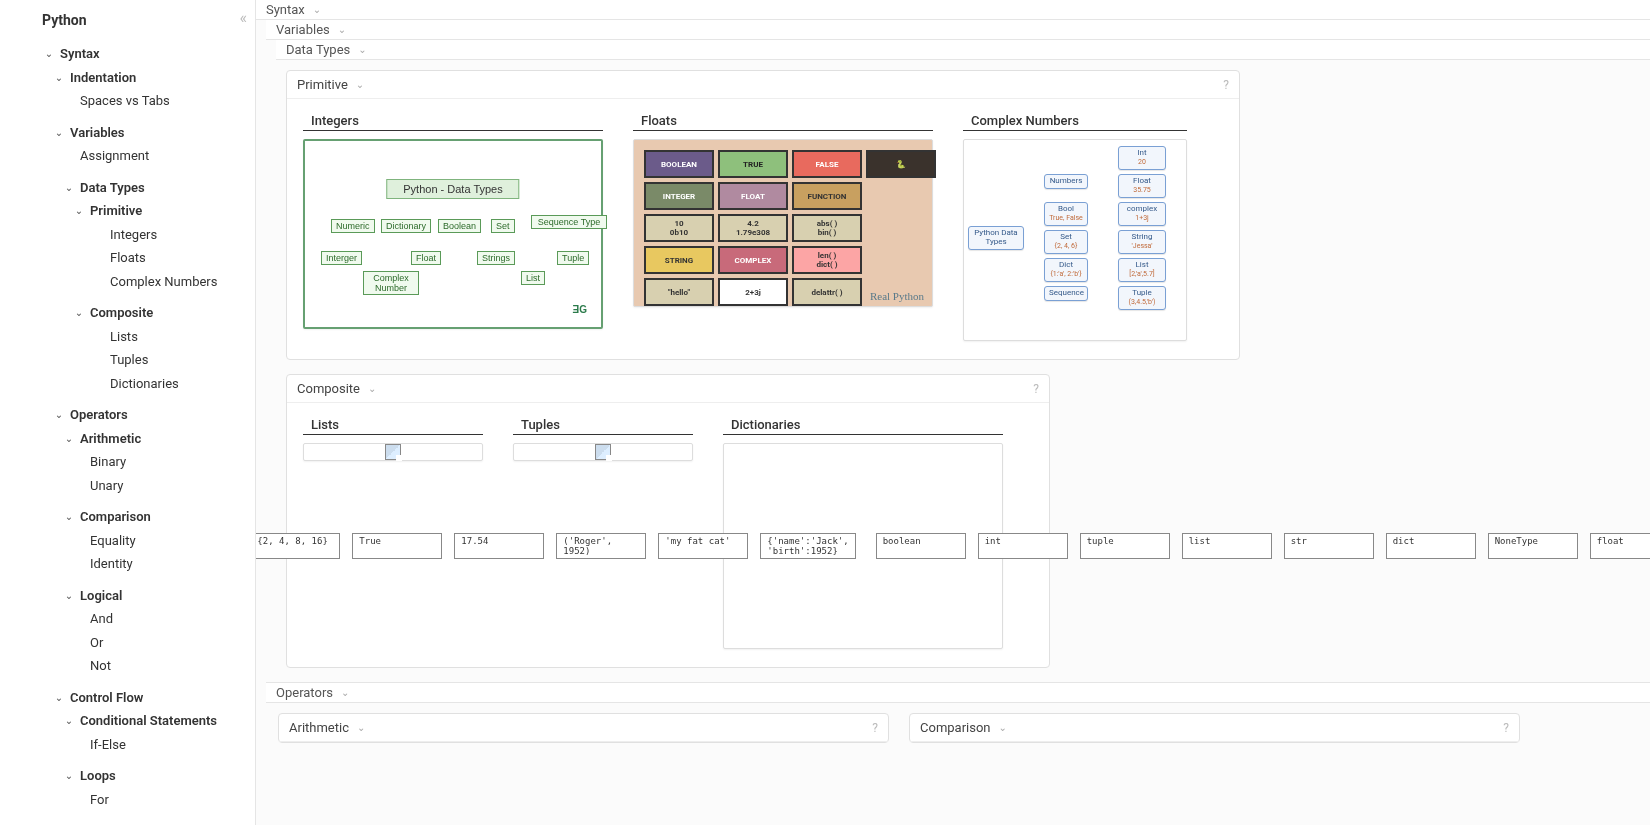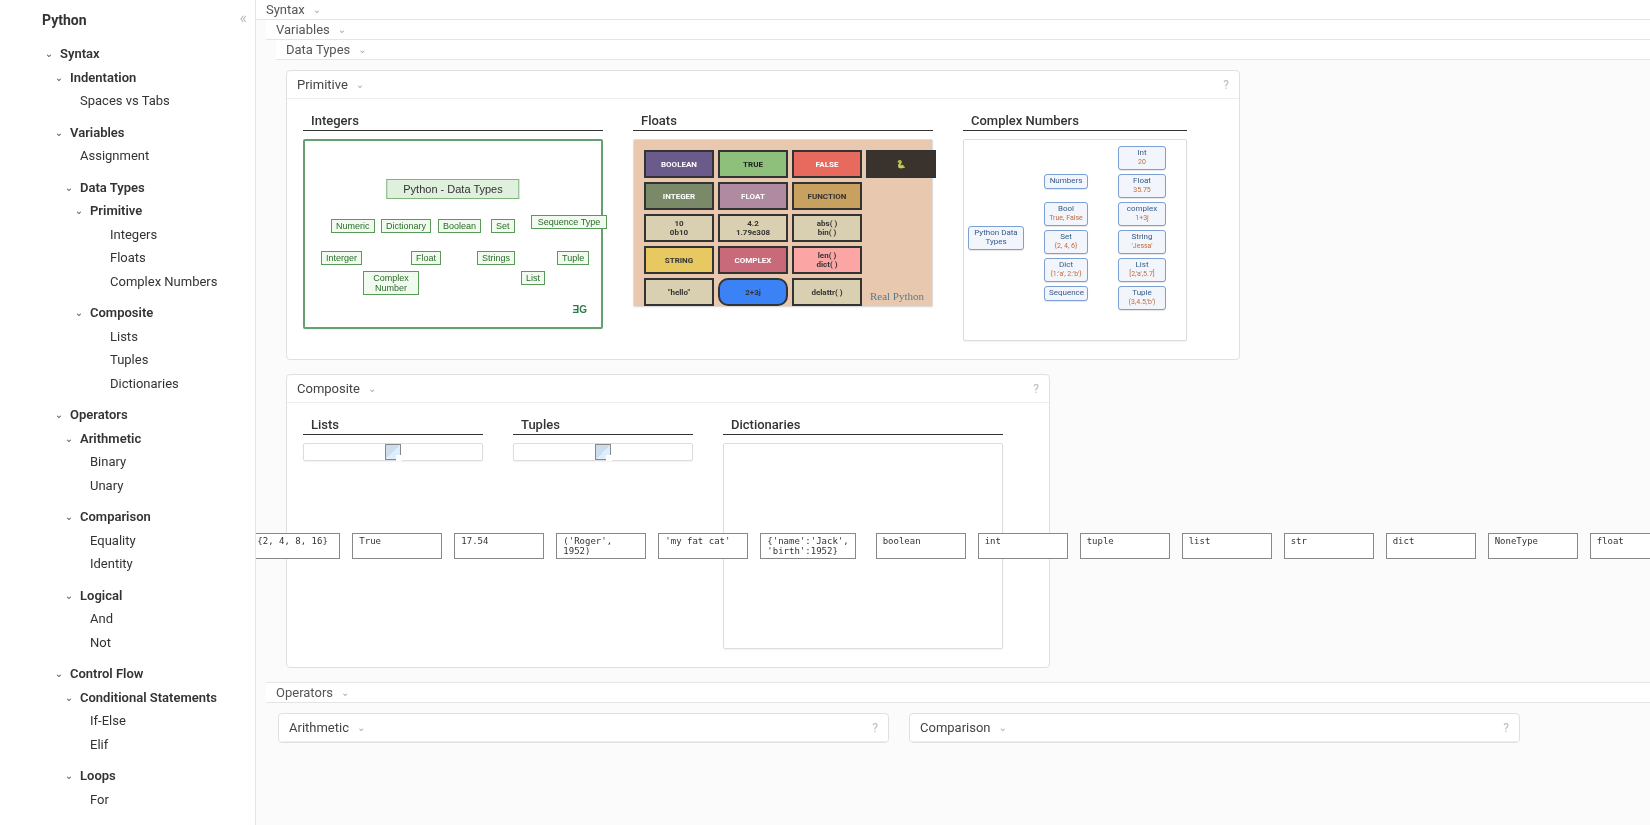--- a/index.html
+++ b/index.html
@@ -159,38 +159,38 @@
       <div class="tree-item lvl2 bold">
         <span class="chev">⌄</span>
         <span class="label">Logical</span>
       </div>
       <div class="tree-item lvl3 leaf">
         <span class="chev"></span>
         <span class="label">And</span>
       </div>
       <div class="tree-item lvl3 leaf">
         <span class="chev"></span>
+        <span class="label">Or</span>
+      </div>
+      <div class="tree-item lvl3 leaf">
+        <span class="chev"></span>
         <span class="label">Not</span>
       </div>
       <div style="height: 8px;"></div>
       <div class="tree-item lvl1 bold">
         <span class="chev">⌄</span>
         <span class="label">Control Flow</span>
       </div>
       <div class="tree-item lvl2 bold">
         <span class="chev">⌄</span>
         <span class="label">Conditional Statements</span>
       </div>
       <div class="tree-item lvl3 leaf">
         <span class="chev"></span>
         <span class="label">If-Else</span>
-      </div>
-      <div class="tree-item lvl3 leaf">
-        <span class="chev"></span>
-        <span class="label">Elif</span>
       </div>
       <div style="height: 8px;"></div>
       <div class="tree-item lvl2 bold">
         <span class="chev">⌄</span>
         <span class="label">Loops</span>
       </div>
       <div class="tree-item lvl3 leaf">
         <span class="chev"></span>
         <span class="label">For</span>
       </div>
@@ -261,21 +261,21 @@
 1.79e308</div>
                 <div class="fl-cell" style="background: rgb(216, 208, 176); color: rgb(51, 51, 51); white-space: pre-line;">abs( )
 bin( )</div>
                 <div class="fl-cell" style="background: transparent; color: rgb(51, 51, 51); border: none; white-space: pre-line;"></div>
                 <div class="fl-cell" style="background: rgb(232, 200, 96); color: rgb(51, 51, 51); white-space: pre-line;">STRING</div>
                 <div class="fl-cell" style="background: rgb(200, 106, 122); color: rgb(255, 255, 255); white-space: pre-line;">COMPLEX</div>
                 <div class="fl-cell" style="background: #fca5a5; color: rgb(51, 51, 51); white-space: pre-line;">len( )
 dict( )</div>
                 <div class="fl-cell" style="background: transparent; color: rgb(51, 51, 51); border: none; white-space: pre-line;"></div>
                 <div class="fl-cell" style="background: rgb(216, 208, 176); color: rgb(51, 51, 51); white-space: pre-line;">"hello"</div>
-                <div class="fl-cell" style="background: #3b82f6; color: rgb(51, 51, 51); white-space: pre-line; border-radius: 10px;">2+3j</div>
+                <div class="fl-cell" style="background: #ffffff; color: rgb(51, 51, 51); white-space: pre-line;">2+3j</div>
                 <div class="fl-cell" style="background: rgb(216, 208, 176); color: rgb(51, 51, 51); white-space: pre-line;">delattr( )</div>
                 <div class="fl-cell" style="background: transparent; color: rgb(51, 51, 51); border: none; white-space: pre-line;"></div>
               </div>
             <div class="fl-brand">Real Python</div>
           </div>
         </div>
 
         <div class="card">
           <div class="card-title">Complex Numbers</div>
           <div class="card-img img-complex" style="position:relative;">

